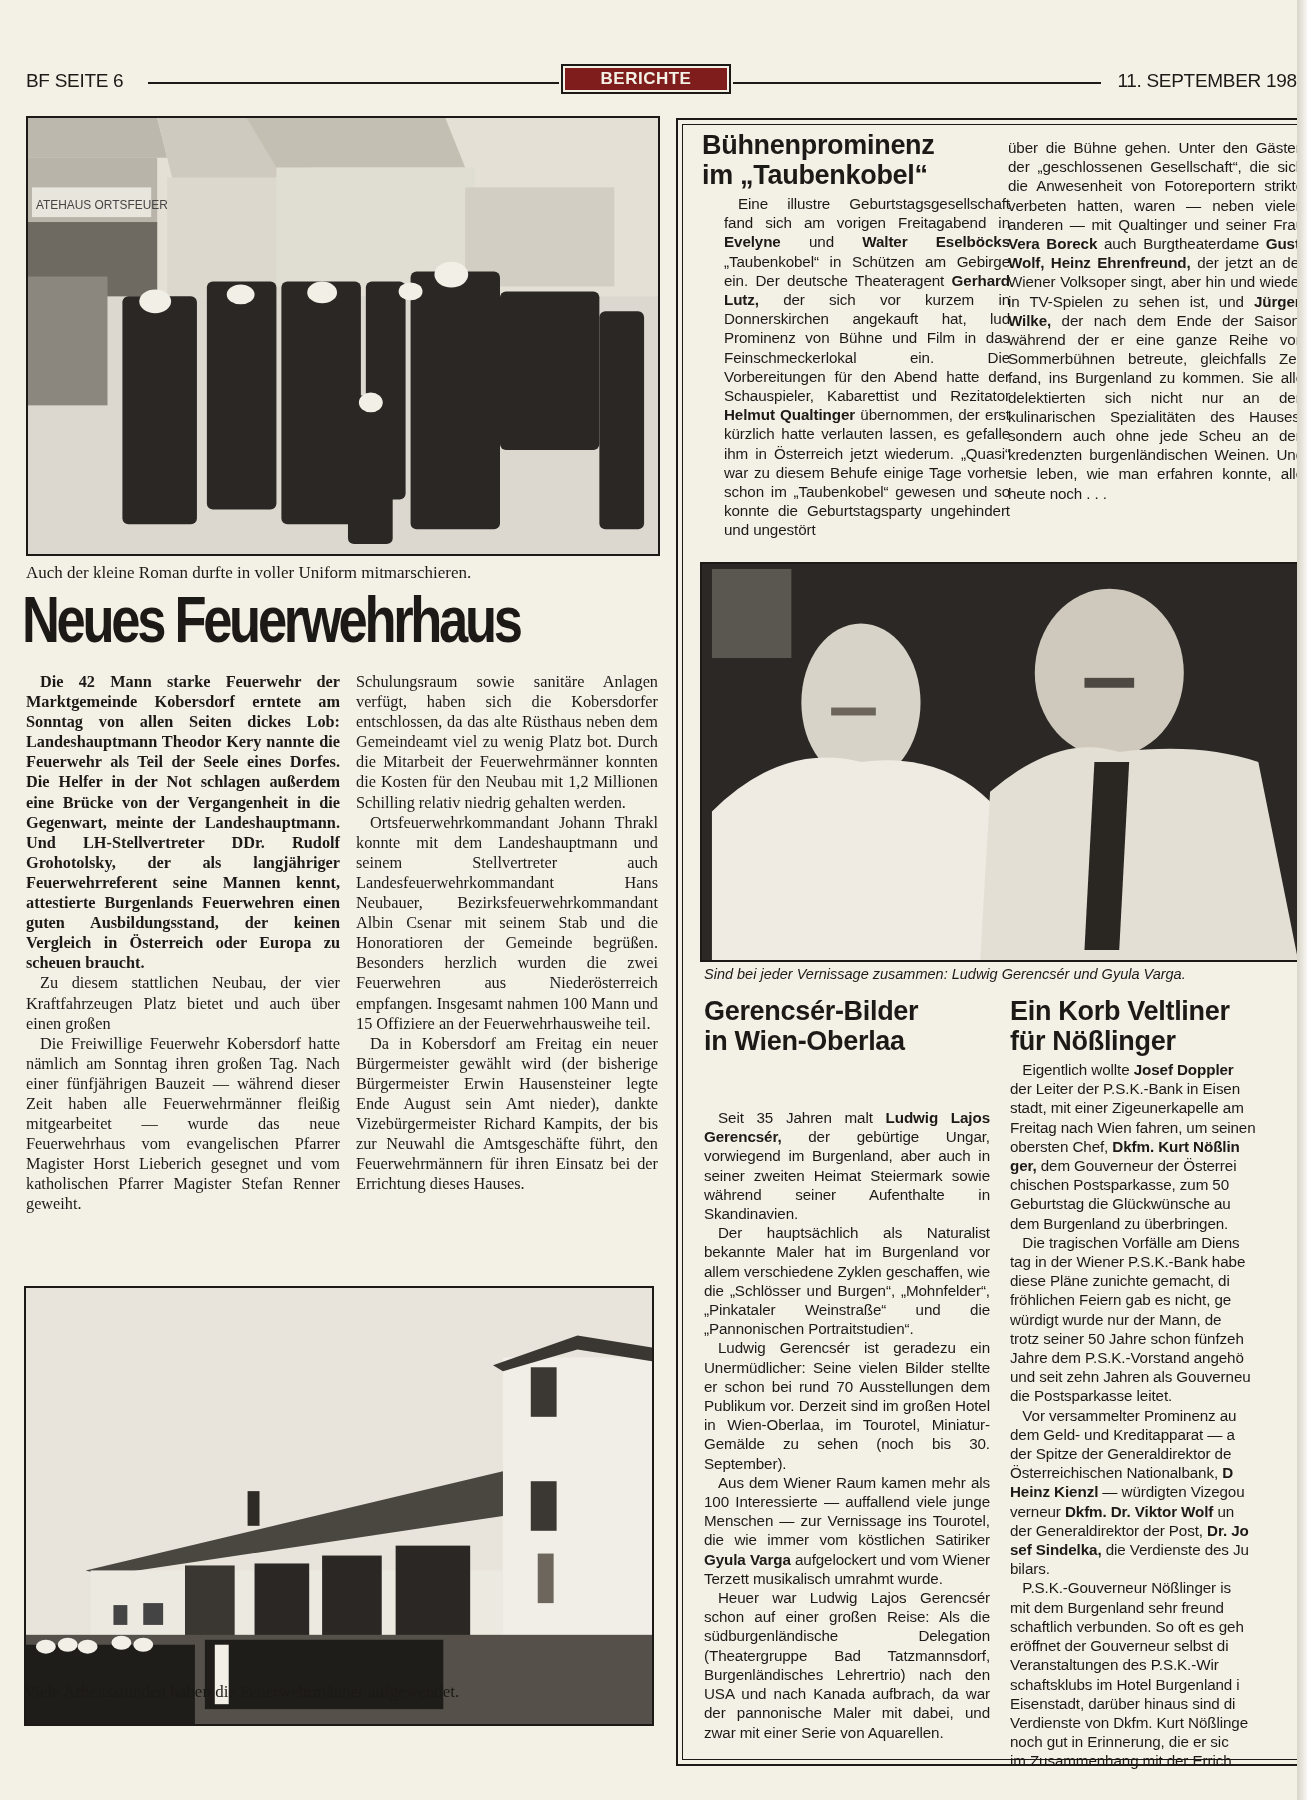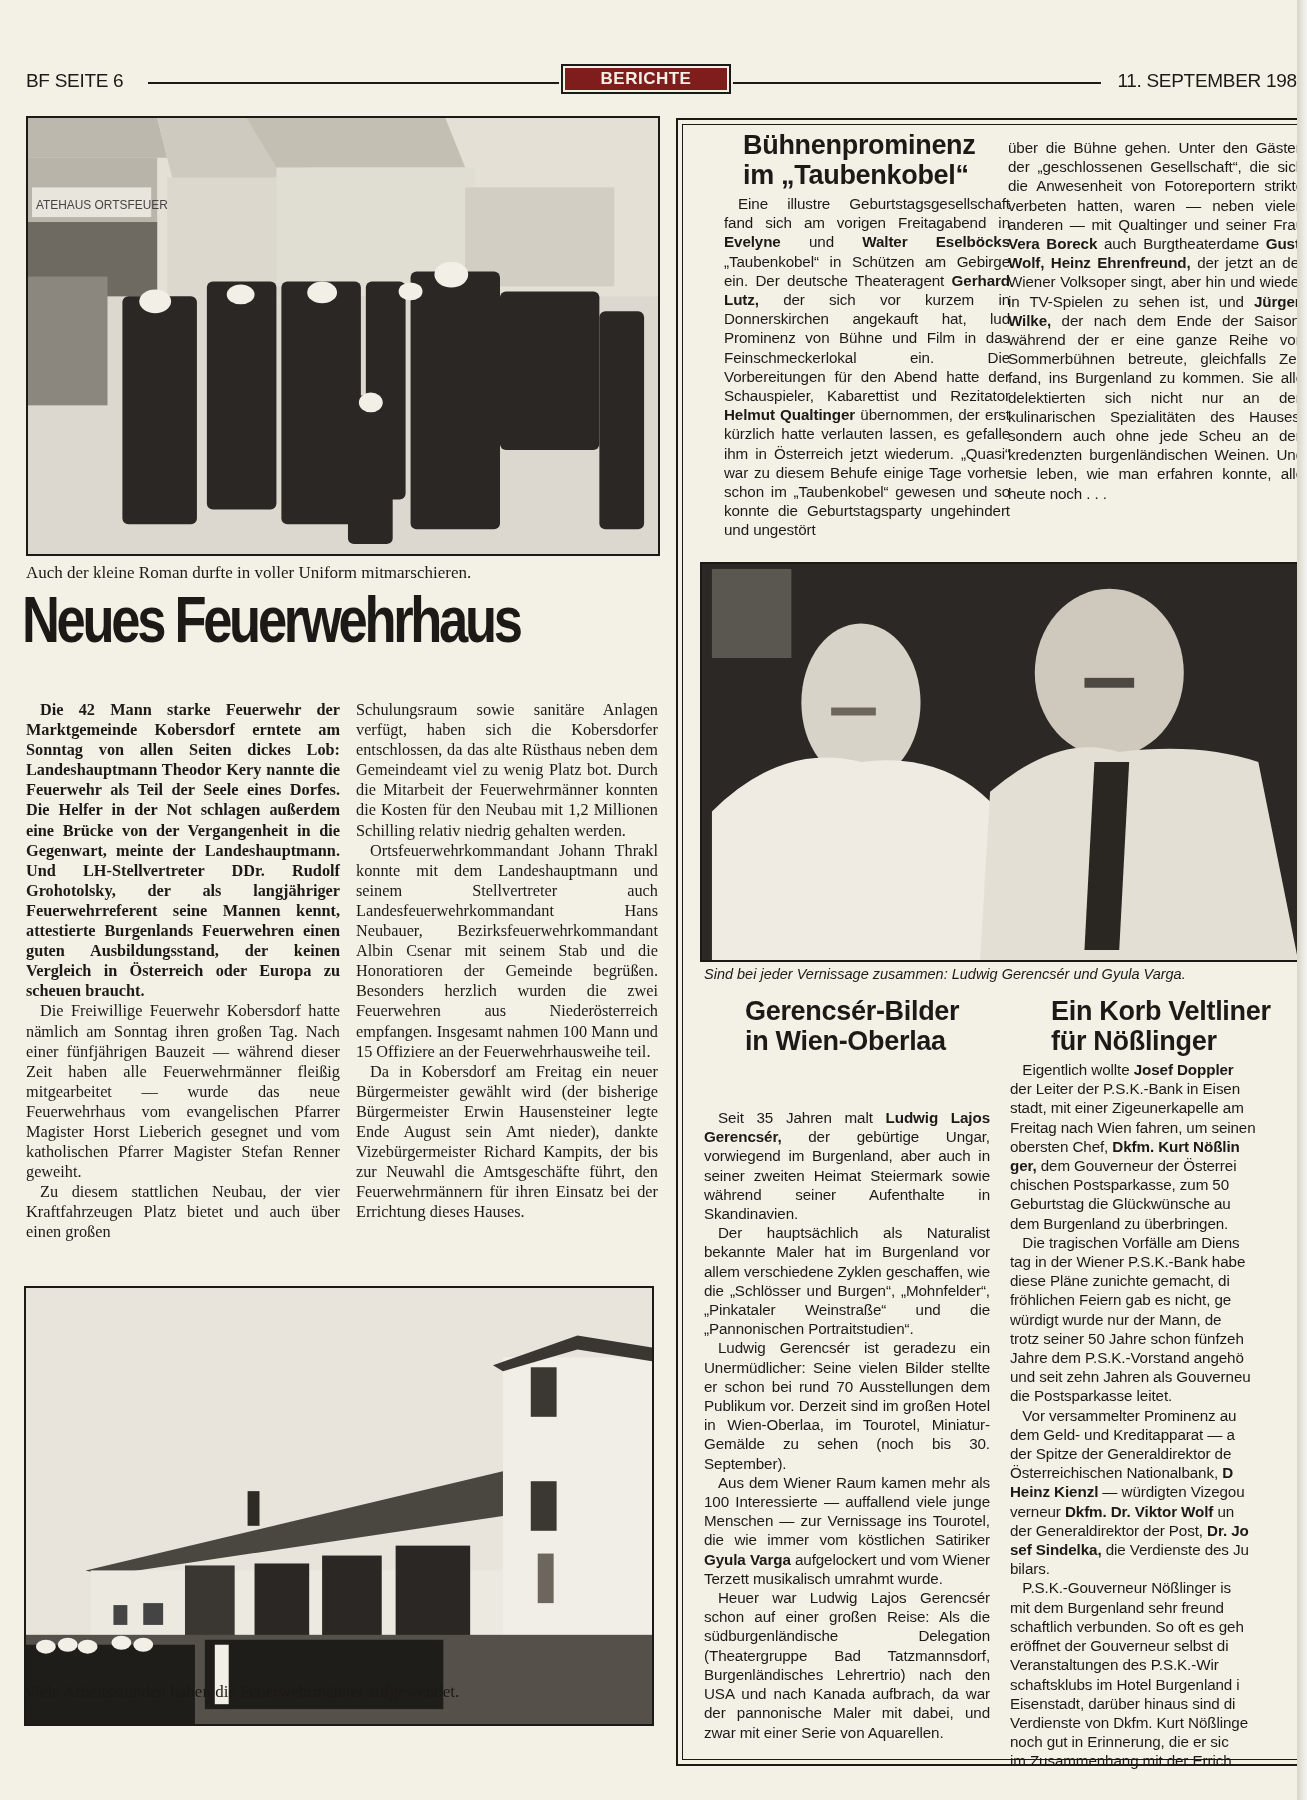--- a/index.html
+++ b/index.html
@@ -28,28 +28,28 @@
   .caption-italic { position:absolute; font-style:italic; font-size:14.5px; white-space:nowrap; }
   
   .headline {
     position:absolute; left:22px; top:588px; font-family:"Liberation Sans", sans-serif;
     font-weight:bold; font-size:64px; letter-spacing:-4px; transform:scaleX(0.82); transform-origin:left top;
     line-height:1; white-space:nowrap;
   }
   
   .col-serif {
     position:absolute; font-family:"Liberation Serif", serif; font-size:16.3px; line-height:20.1px;
-    text-align:justify; hyphens:manual;margin-top:28px;
+    text-align:justify; hyphens:manual;
   }
   .col-serif p { margin:0; text-indent:14px; }
   .col-serif .lead { font-weight:bold; }
   
   .box-outer { position:absolute; left:676px; top:118px; width:640px; height:1648px; border:2px solid #1c1a17; box-sizing:border-box; }
   .box-inner { position:absolute; left:682px; top:124px; width:640px; height:1636px; border:1px solid #1c1a17; box-sizing:border-box; }
-  .h2 { position:absolute; font-weight:bold; font-size:27px; line-height:30px; letter-spacing:-0.3px;margin-left:41px; }
+  .h2 { position:absolute; font-weight:bold; font-size:27px; line-height:30px; letter-spacing:-0.3px; }
   .col-sans {
     position:absolute; font-size:15.2px; line-height:19.2px; text-align:justify; letter-spacing:-0.1px;
   }
   .col-sans p { margin:0; text-indent:14px; }
   .col-sans p.noindent { text-indent:0; }
   .clip-right { overflow:hidden; white-space:nowrap; }
   .edge-shadow { position:absolute; right:0; top:0; width:10px; height:1800px; background:linear-gradient(to right, #d8d4c8, #f7f6f2); }
 </style>
 </head>
 <body>
@@ -98,22 +98,22 @@
       <ellipse cx="385" cy="175" rx="12" ry="9"></ellipse>
     </g>
   </svg>
 </div>
 <div class="caption-serif" style="left:26px; top:563px;">Auch der kleine Roman durfte in voller Uniform mitmarschieren.</div>
 
 <div class="headline">Neues Feuerwehrhaus</div>
 
 <div class="col-serif" style="left:26px; top:672px; width:314px;">
   <p class="lead">Die 42 Mann starke Feuerwehr der Marktgemeinde Kobersdorf erntete am Sonntag von allen Seiten dickes Lob: Landeshauptmann Theodor Kery nannte die Feuerwehr als Teil der Seele eines Dorfes. Die Helfer in der Not schlagen außerdem eine Brücke von der Vergangenheit in die Gegenwart, meinte der Landeshauptmann. Und LH-Stellvertreter DDr. Rudolf Grohotolsky, der als langjähriger Feuerwehrreferent seine Mannen kennt, attestierte Burgenlands Feuerwehren einen guten Ausbildungsstand, der keinen Vergleich in Österreich oder Europa zu scheuen braucht.</p>
+  <p>Zu diesem stattlichen Neubau, der vier Kraftfahrzeugen Platz bietet und auch über einen großen</p>
   <p>Die Freiwillige Feuerwehr Kobersdorf hatte nämlich am Sonntag ihren großen Tag. Nach einer fünfjährigen Bauzeit — während dieser Zeit haben alle Feuerwehrmänner fleißig mitgearbeitet — wurde das neue Feuerwehrhaus vom evangelischen Pfarrer Magister Horst Lieberich gesegnet und vom katholischen Pfarrer Magister Stefan Renner geweiht.</p>
-  <p>Zu diesem stattlichen Neubau, der vier Kraftfahrzeugen Platz bietet und auch über einen großen</p>
 </div>
 <div class="col-serif" style="left:356px; top:672px; width:302px;">
   <p style="text-indent:0">Schulungsraum sowie sanitäre Anlagen verfügt, haben sich die Kobersdorfer entschlossen, da das alte Rüsthaus neben dem Gemeindeamt viel zu wenig Platz bot. Durch die Mitarbeit der Feuerwehrmänner konnten die Kosten für den Neubau mit 1,2 Millionen Schilling relativ niedrig gehalten werden.</p>
   <p>Ortsfeuerwehrkommandant Johann Thrakl konnte mit dem Landeshauptmann und seinem Stellvertreter auch Landesfeuerwehrkommandant Hans Neubauer, Bezirksfeuerwehrkommandant Albin Csenar mit seinem Stab und die Honoratioren der Gemeinde begrüßen. Besonders herzlich wurden die zwei Feuerwehren aus Niederösterreich empfangen. Insgesamt nahmen 100 Mann und 15 Offiziere an der Feuerwehrhausweihe teil.</p>
   <p>Da in Kobersdorf am Freitag ein neuer Bürgermeister gewählt wird (der bisherige Bürgermeister Erwin Hausensteiner legte Ende August sein Amt nieder), dankte Vizebürgermeister Richard Kampits, der bis zur Neuwahl die Amtsgeschäfte führt, den Feuerwehrmännern für ihren Einsatz bei der Errichtung dieses Hauses.</p>
 </div>
 
 <div class="photo" style="left:24px; top:1286px; width:630px; height:440px; background:#e6e2d9;">
   <svg viewBox="0 0 630 440" preserveAspectRatio="none">
     <rect x="0" y="0" width="630" height="440" fill="#e8e4db"></rect>

